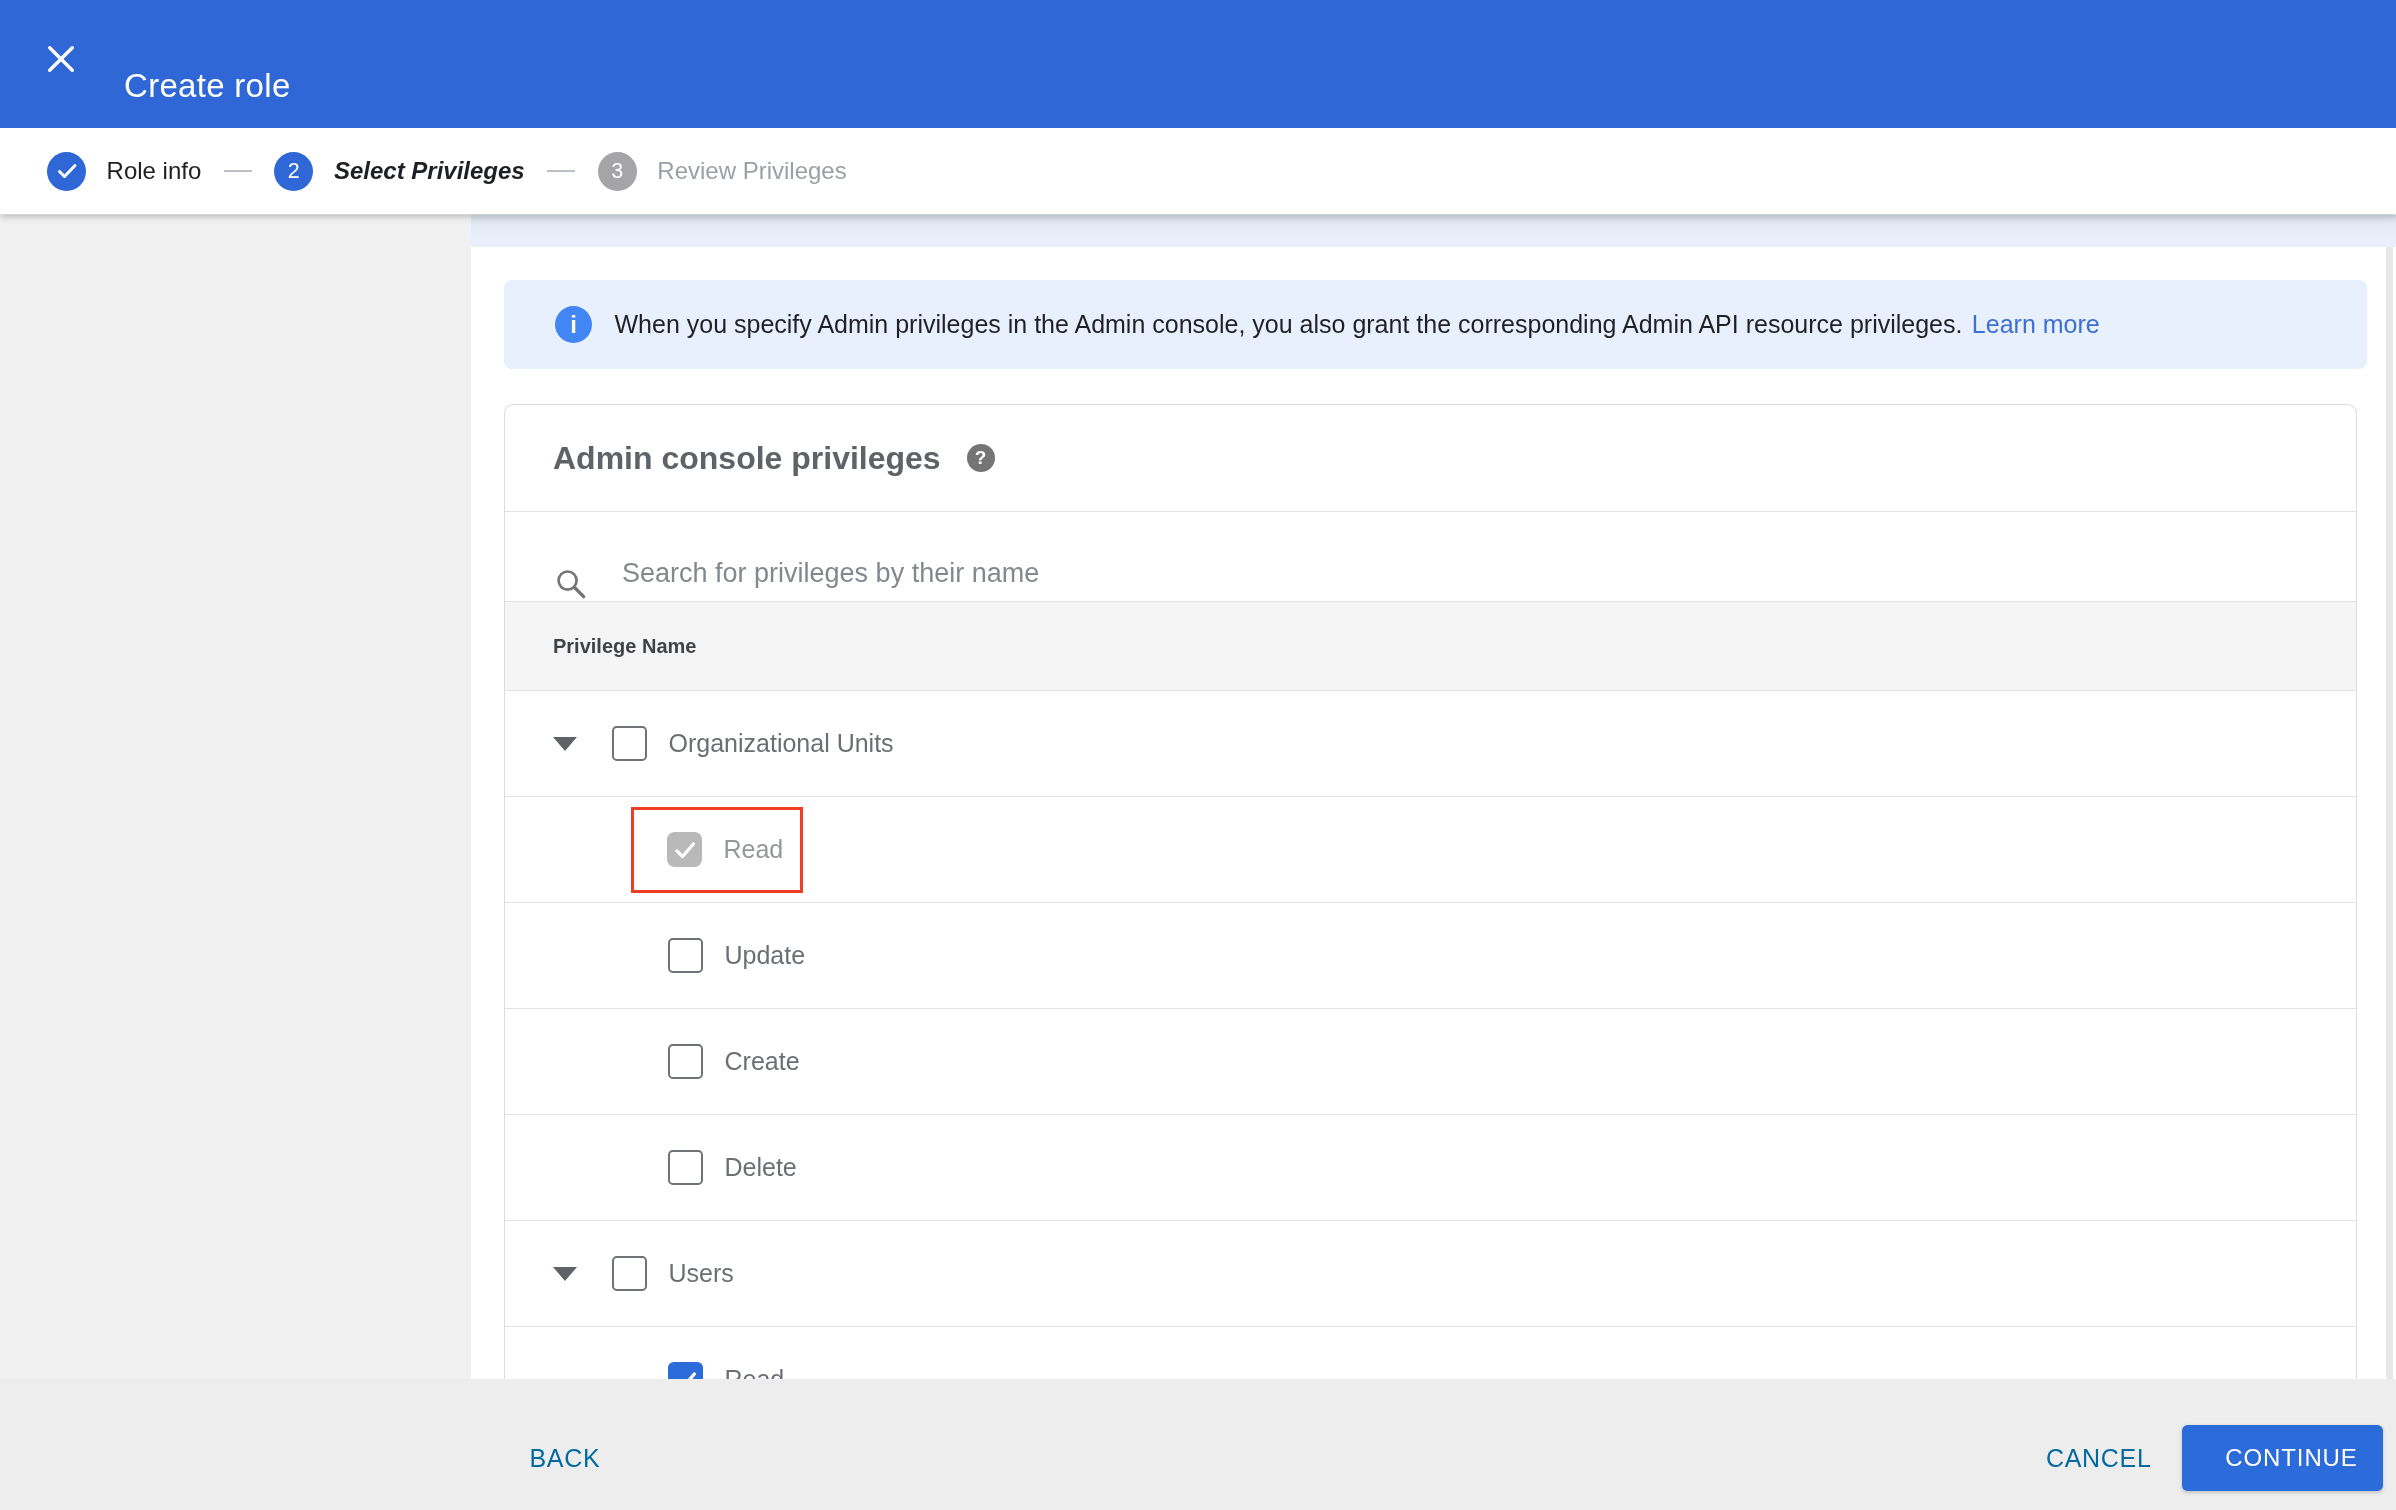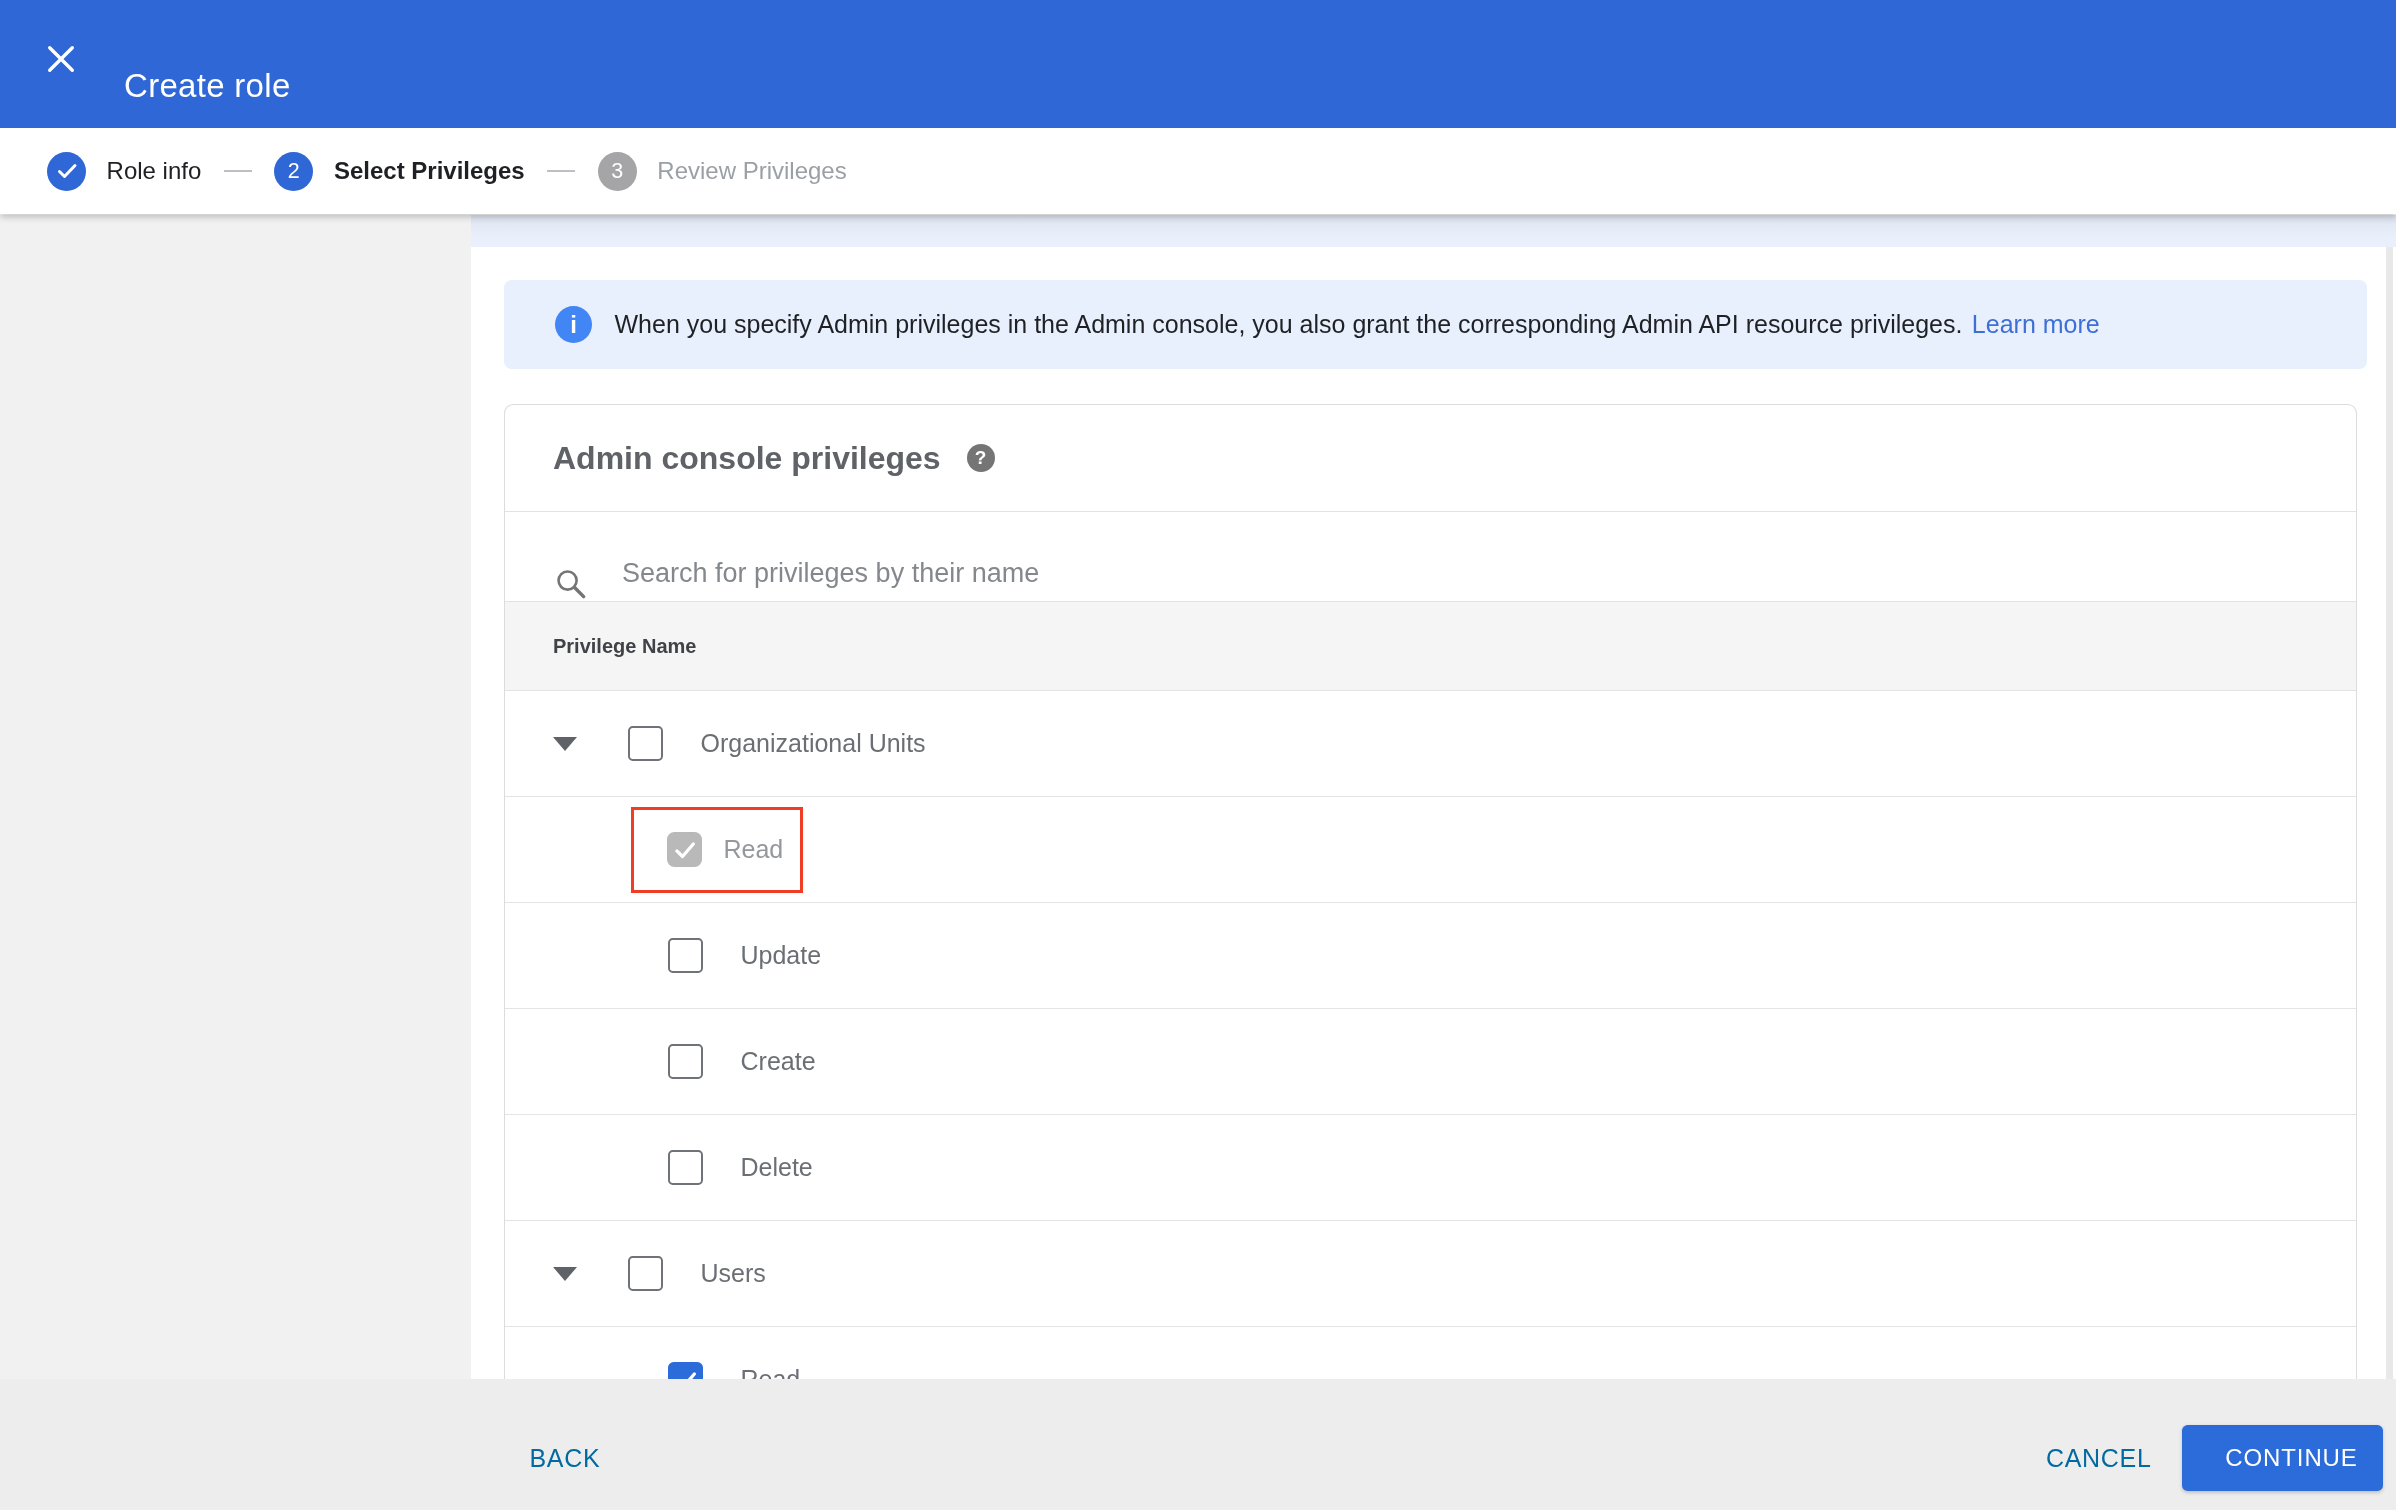--- a/index.html
+++ b/index.html
@@ -31,21 +31,21 @@
   }
   .step{display:flex;align-items:center;}
   .step-circle{
     width:39px;height:39px;border-radius:50%;flex:none;
     display:flex;align-items:center;justify-content:center;
     color:#ffffff;font-size:21.5px;font-weight:500;
   }
   .step-circle.done,.step-circle.current{background:#2f67d6;}
   .step-circle.upcoming{background:#a5a5a7;}
   .step-label{margin-left:20.6px;font-size:24px;color:#202124;font-weight:400;}
-  .step-label.bold{font-weight:700;color:#1f2023;}
+  .step-label.bold{font-weight:700;color:#1f2023;font-style:italic;}
   .step-label.dim{color:#9aa0a6;}
   .step-dash{width:28px;height:2.8px;background:#bcbfc3;margin:0 22.5px;flex:none;}
 
   
   .bodyarea{position:absolute;left:0;top:215px;width:2397px;height:1165px;background:#ffffff;}
   .sidebar{position:absolute;left:0;top:0;width:471px;height:1165px;background:#f1f1f1;}
   .content{position:absolute;left:471px;top:0;width:1925px;height:1165px;background:#ffffff;overflow:hidden;}
   .topstrip{
     position:absolute;left:0;top:0;width:1925px;height:32px;
     background:linear-gradient(180deg,#dde4f0 0%,#e9effb 70%,#e9effb 100%);
@@ -87,21 +87,21 @@
     font-size:27px;color:#3c4043;background:transparent;
   }
   .search-input::placeholder{color:#84888d;opacity:1;}
   .thead{
     height:90px;background:#f5f5f5;border-top:0.9px solid #e3e3e3;border-bottom:0.9px solid #e3e3e3;
     display:flex;align-items:center;padding-left:48px;
     font-size:20px;font-weight:700;color:#3f4247;
   }
 
   
-  .prow{display:flex;align-items:center;height:106px;border-bottom:0.9px solid #e4e4e4;background:#ffffff;gap:16px;}
+  .prow{display:flex;align-items:center;height:106px;border-bottom:0.9px solid #e4e4e4;background:#ffffff;}
   .prow.group{padding-left:48px;}
   .prow.child{padding-left:163px;}
   .tri{
     width:0;height:0;border-left:12px solid transparent;border-right:12px solid transparent;
     border-top:14px solid #5f6368;margin-right:35px;flex:none;cursor:pointer;
   }
   .cb{
     width:35px;height:35px;border:2.8px solid #6f7377;border-radius:4.7px;flex:none;
     display:flex;align-items:center;justify-content:center;background:#ffffff;cursor:pointer;
   }

